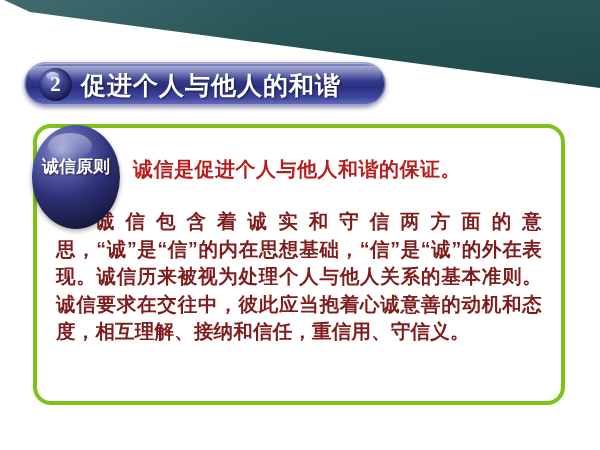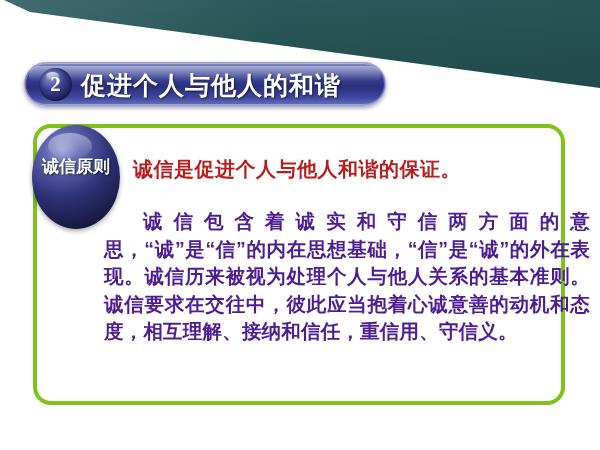--- a/index.html
+++ b/index.html
@@ -182,29 +182,28 @@
     z-index: 4;
     margin-top: 8px;
   }
 
   
   .body-paragraph {
     position: absolute;
     left: 56px;
     top: 208px;
     width: 486px;
-    color: #4c1d95;
+    color: #7f1d1d;
     font-size: 19.5px;
     font-weight: bold;
     line-height: 27.5px;
     text-align: justify;
     text-indent: 39px;
     letter-spacing: 0.2px;
     z-index: 3;
-    margin-left: 48px;
   }
 </style>
 </head>
 <body>
 
 <div id="slide">
 
   <div class="header-band">
     <div class="header-band-inner"></div>
   </div>

